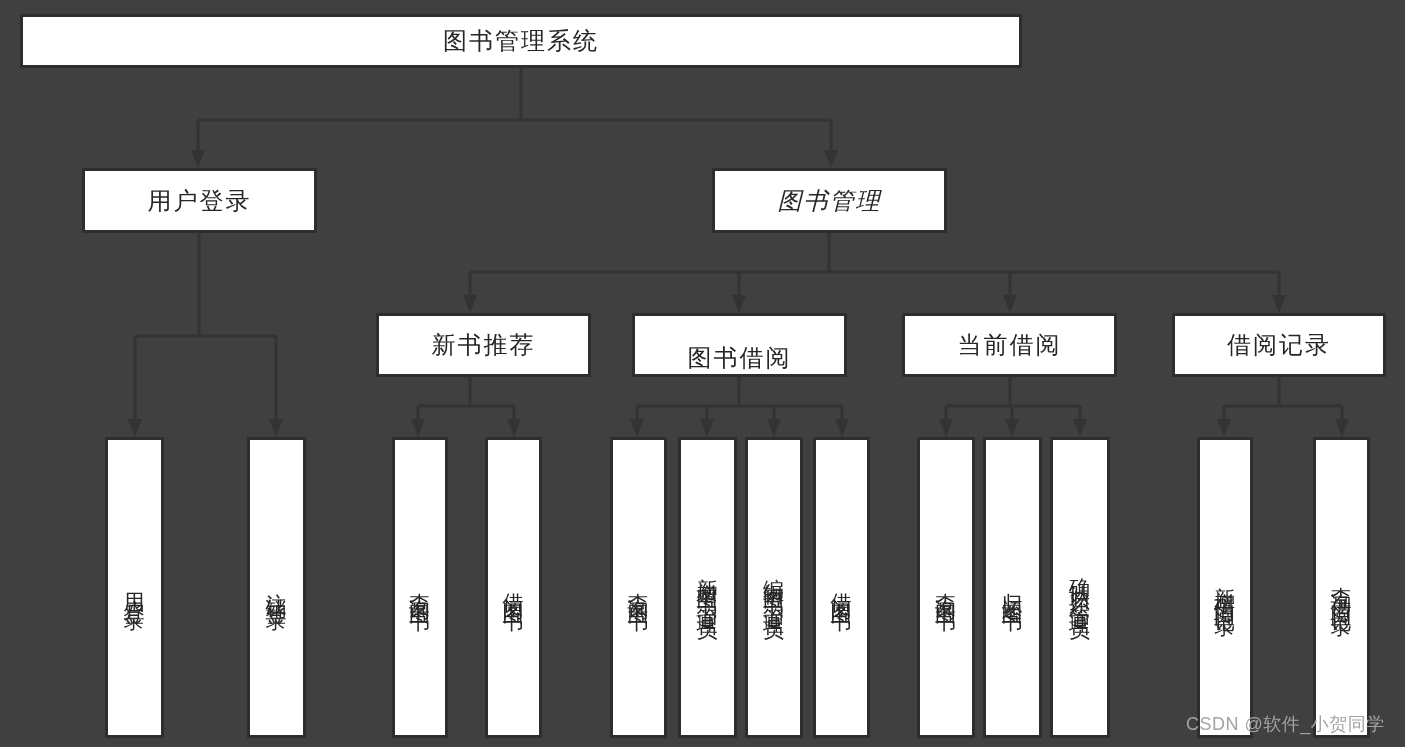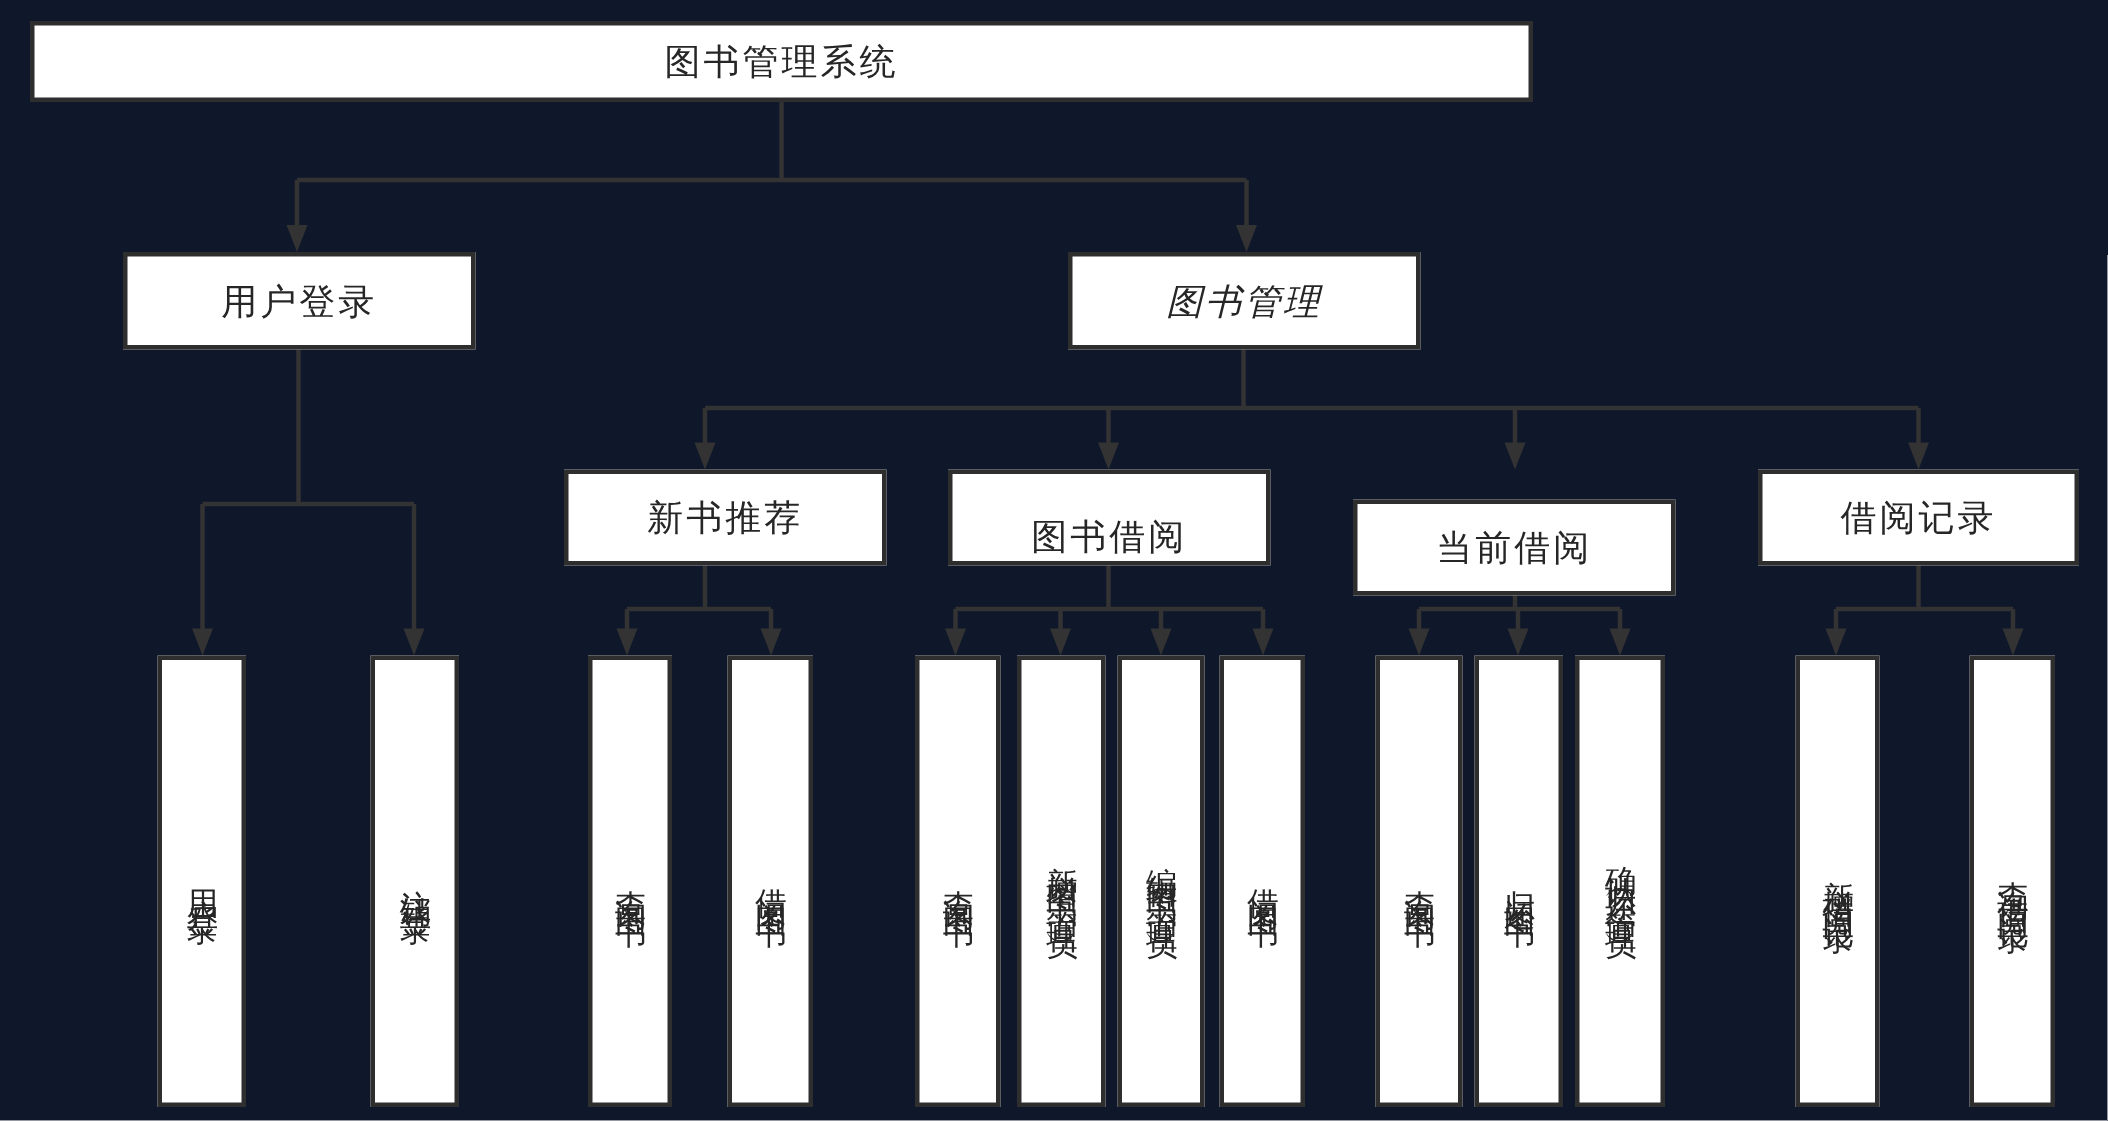--- a/index.html
+++ b/index.html
@@ -1,20 +1,20 @@
 <!DOCTYPE html>
 <html><head>
 <meta charset="utf-8">
 <style>
   html, body { margin: 0; padding: 0; background: #ffffff; }
   #stage {
     position: relative;
     width: 1405px;
     height: 747px;
-    background: #0f172a;
+    background: #404040;
     font-family: "Liberation Sans", sans-serif;
     overflow: hidden;
   }
   #connectors {
     position: absolute;
     left: 0; top: 0;
     width: 1405px; height: 747px;
     z-index: 0;
   }
   .node {
@@ -134,21 +134,21 @@
   <div class="node h" style="left:712px; top:168px; width:235px; height:65px;font-style:italic;">
     <span class="label">图书管理</span>
   </div>
 
   <div class="node h" style="left:376px; top:313px; width:215px; height:64px;">
     <span class="label">新书推荐</span>
   </div>
   <div class="node h" style="left:632px; top:313px; width:215px; height:64px;align-items:flex-end;">
     <span class="label">图书借阅</span>
   </div>
-  <div class="node h" style="left:902px; top:313px; width:215px; height:64px;margin-top:20px;">
+  <div class="node h" style="left:902px; top:313px; width:215px; height:64px;">
     <span class="label">当前借阅</span>
   </div>
   <div class="node h" style="left:1172px; top:313px; width:214px; height:64px;">
     <span class="label">借阅记录</span>
   </div>
 
   <div class="node v" style="left:105px; top:437px; width:59px; height:301px;">
     <span class="label">用户登录</span>
   </div>
   <div class="node v" style="left:247px; top:437px; width:59px; height:301px;">
@@ -185,14 +185,15 @@
     <span class="label">确认归还（管理员）</span>
   </div>
 
   <div class="node v" style="left:1197px; top:437px; width:56px; height:301px;">
     <span class="label">新增借阅记录</span>
   </div>
   <div class="node v" style="left:1313px; top:437px; width:57px; height:301px;">
     <span class="label">查询借阅记录</span>
   </div>
 
+  <div id="watermark">CSDN @软件_小贺同学</div>
 
 </div>
 
 </body></html>

